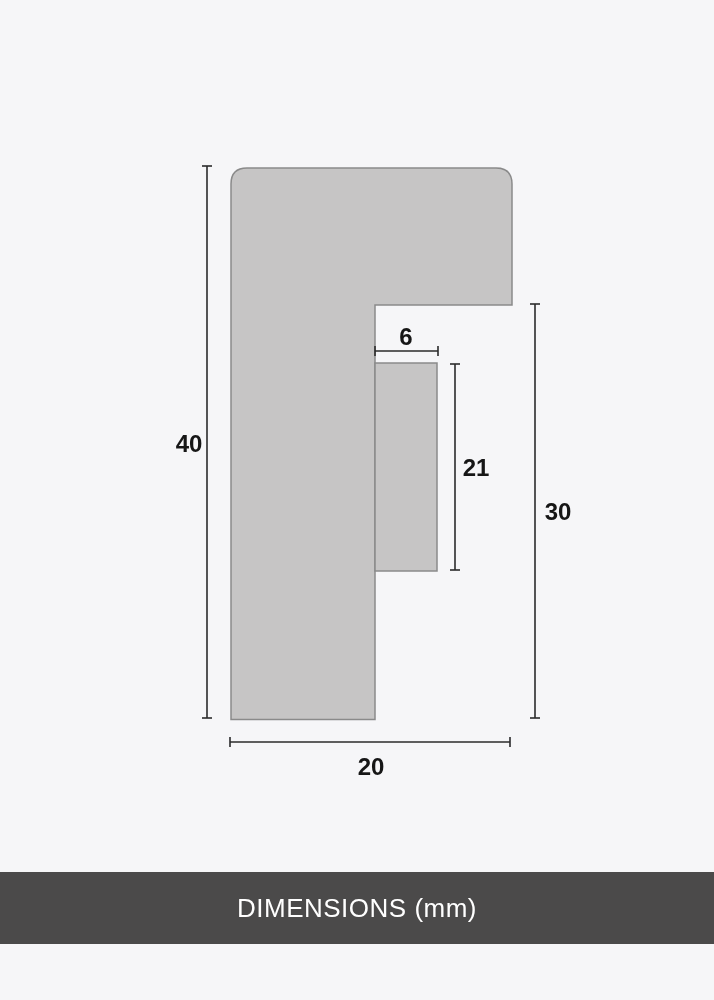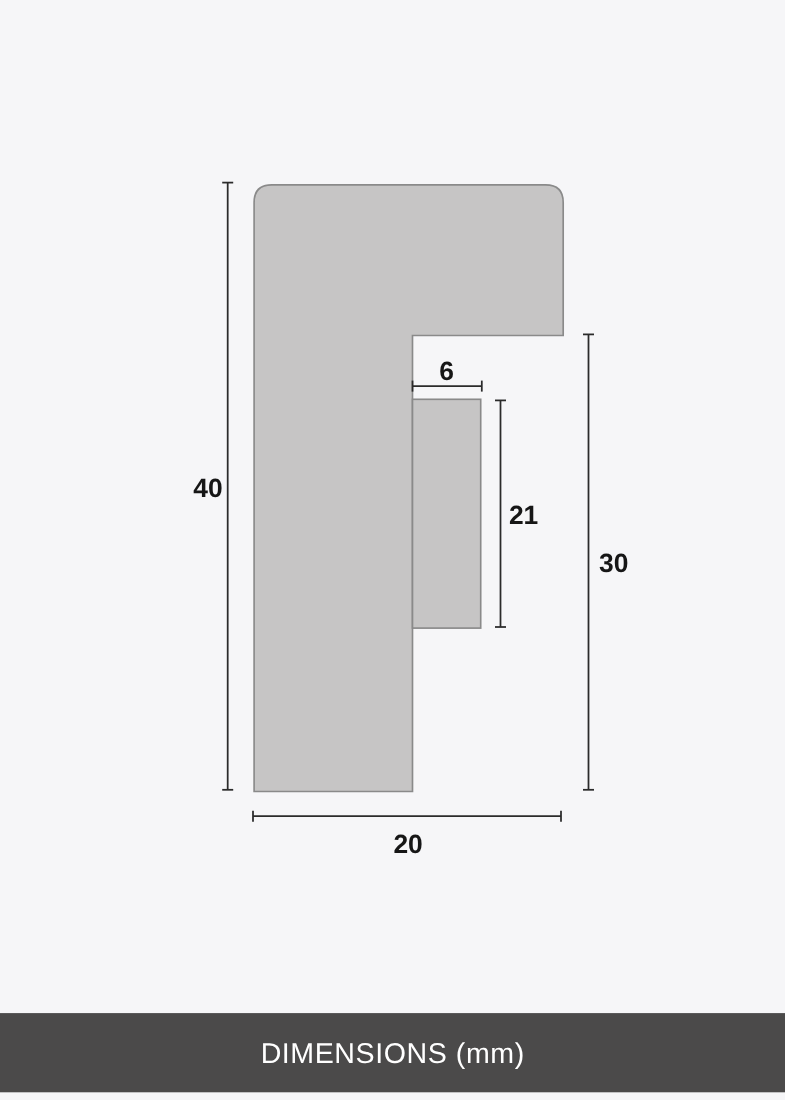--- a/index.html
+++ b/index.html
@@ -27,21 +27,21 @@
   }
   .dim-label {
     font-family: "Liberation Sans", sans-serif;
     font-size: 24px;
     font-weight: 700;
     fill: #161616;
   }
   .footer-bar {
     position: absolute;
     left: 0;
-    top: 921px;
+    top: 872px;
     width: 714px;
     height: 72px;
     background: #4b4a4a;
     display: flex;
     align-items: center;
     justify-content: center;
   }
   .footer-label {
     color: #ffffff;
     font-family: "Liberation Sans", sans-serif;

